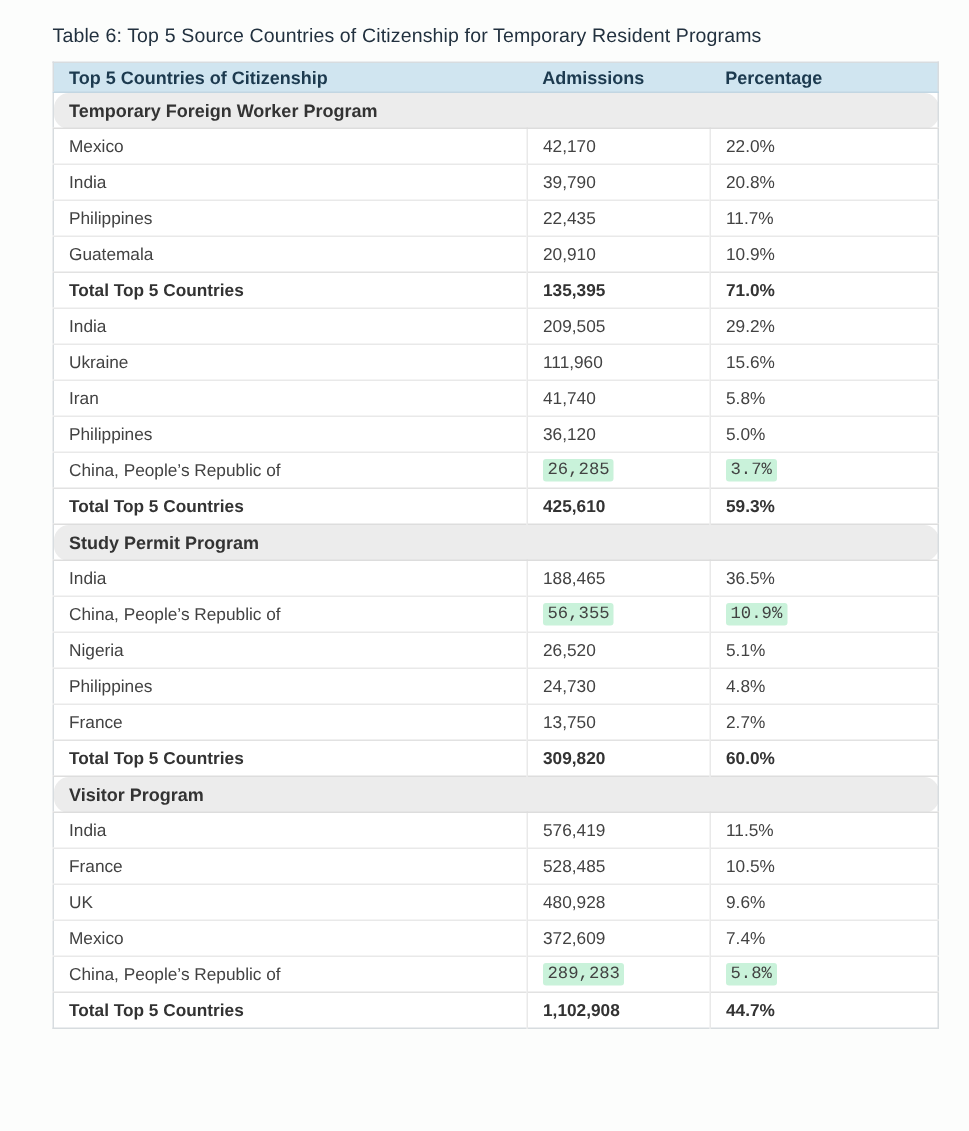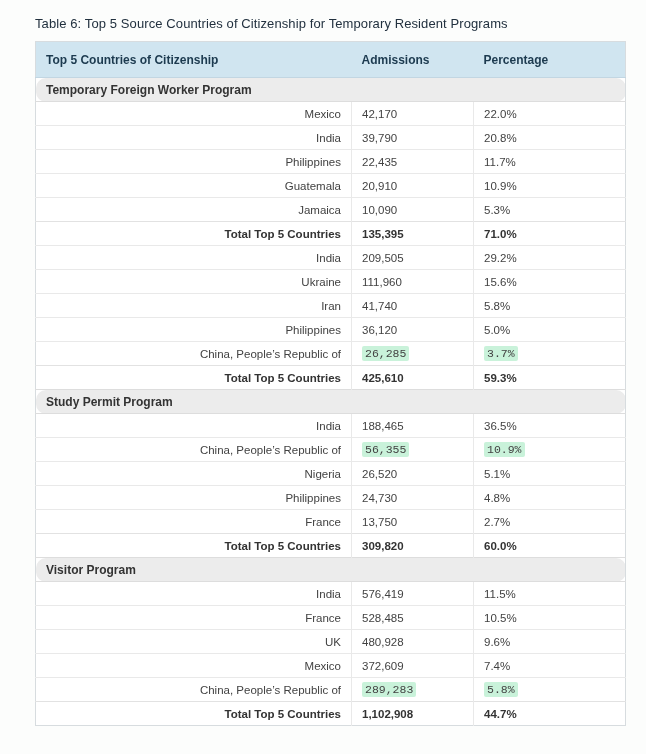--- a/index.html
+++ b/index.html
@@ -31,21 +31,21 @@
   }
   col.c1 { width: 316px; }
   col.c2 { width: 122px; }
   col.c3 { width: 152px; }
   thead th {
     background: var(--header-bg, #d0e5f0);
     color: var(--header-text, #1c3a4f);
     font-size: 12px;
     font-weight: bold;
     text-align: left;
-    height: 36px;
+    height: 20px;
     padding: 0 10px;
     border-bottom: 1px solid #c2d6e2;
   }
   tr.section-row th {
     background: var(--section-bg, #ececec);
     color: #333333;
     font-size: 12px;
     font-weight: bold;
     text-align: left;
     height: 24px;
@@ -57,21 +57,21 @@
   td {
     font-size: 11.5px;
     color: #424242;
     height: 24px;
     padding: 0 10px;
     border-top: 1px solid #e9e9e9;
     border-left: 1px solid #e9e9e9;
     white-space: nowrap;
     overflow: hidden;
   }
-  td:first-child { border-left: none; text-align: right; }
+  td:first-child { border-left: none; }
   tr.total-row td {
     font-weight: bold;
     color: #333333;
     border-top: 1px solid #e2e2e2;
   }
   .hl {
     background: var(--highlight-bg, #c9f2da);
     padding: 1px 3px;
     border-radius: 2px;
     font-family: Liberation Mono, monospace;
@@ -113,25 +113,20 @@
         <tr class="data-row">
           <td>Philippines</td>
           <td>22,435</td>
           <td>11.7%</td>
         </tr>
         <tr class="data-row">
           <td>Guatemala</td>
           <td>20,910</td>
           <td>10.9%</td>
         </tr>
-        <tr class="data-row">
-          <td>Jamaica</td>
-          <td>10,090</td>
-          <td>5.3%</td>
-        </tr>
         <tr class="total-row">
           <td>Total Top 5 Countries</td>
           <td>135,395</td>
           <td>71.0%</td>
         </tr>
         <tr class="data-row">
           <td>India</td>
           <td>209,505</td>
           <td>29.2%</td>
         </tr>

